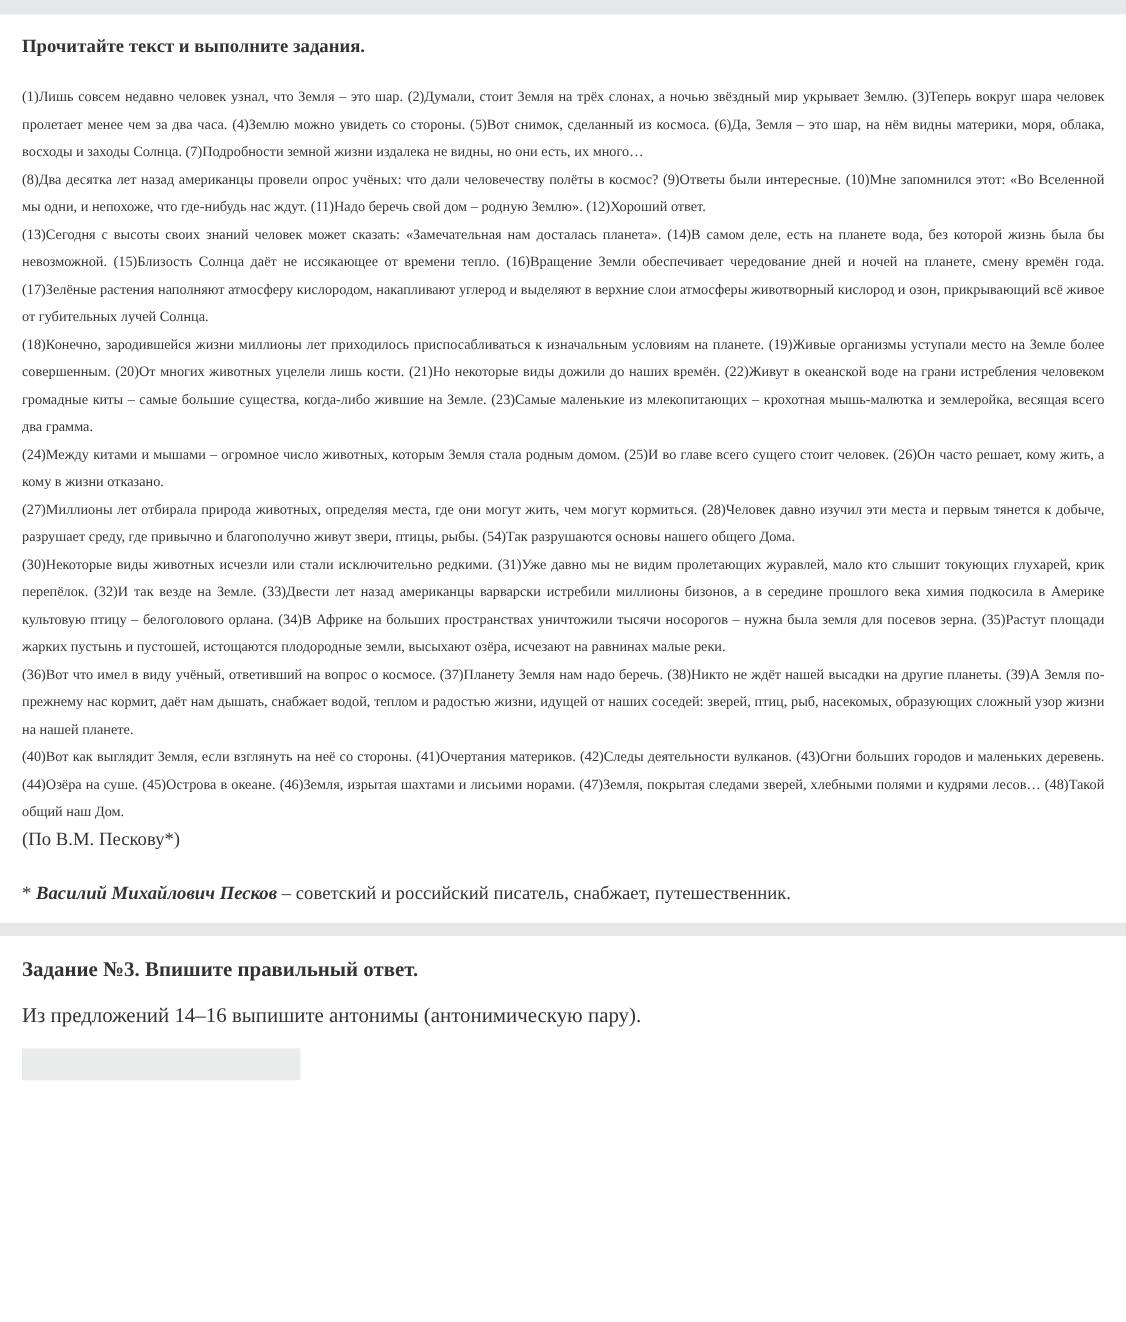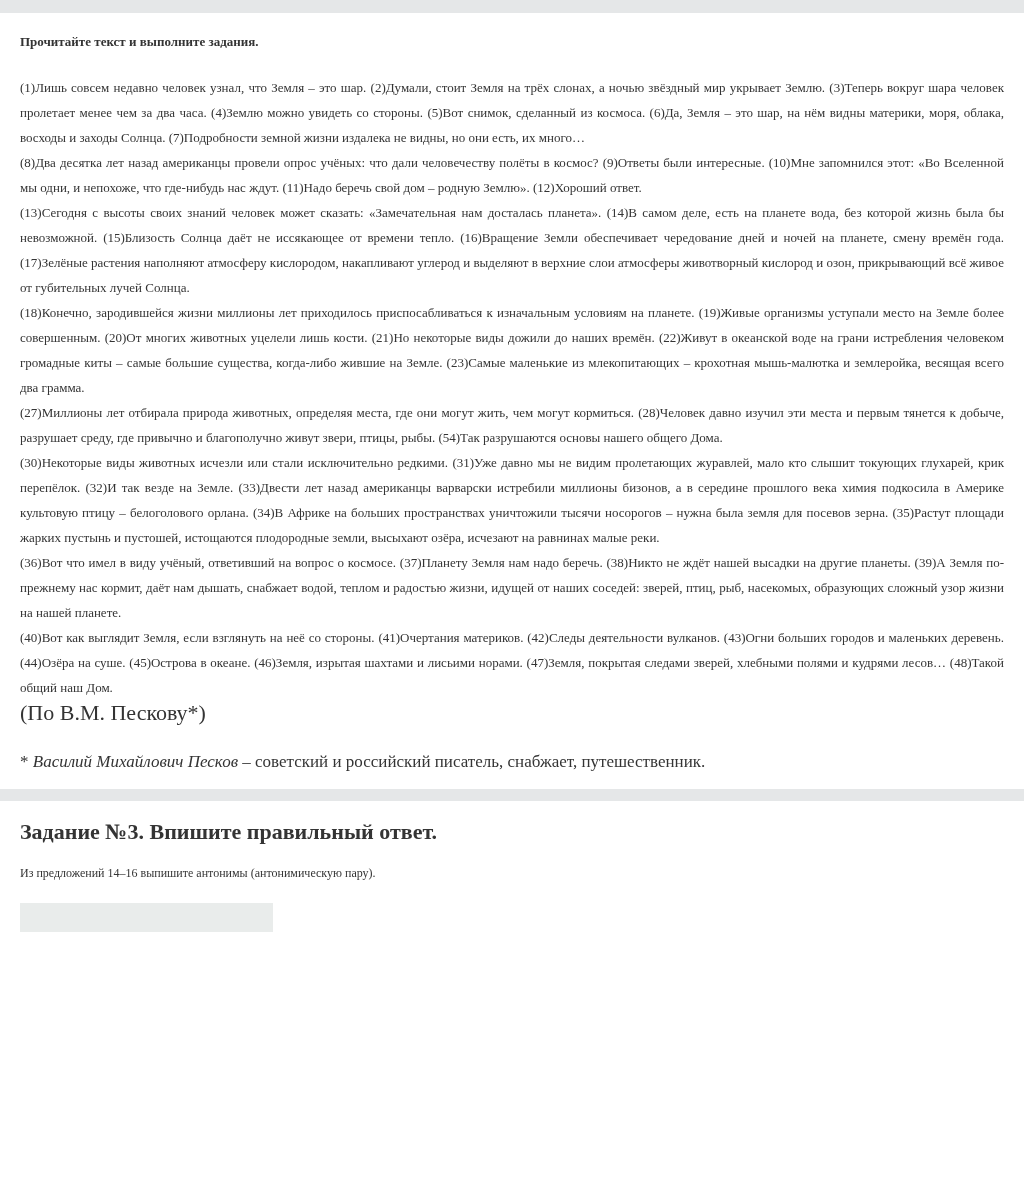--- a/index.html
+++ b/index.html
@@ -18,53 +18,53 @@
   .section-bar {
     height: 12px;
     background: #e5e7e8;
     margin-top: 15px;
   }
   .content {
     padding: 0 20px;
   }
   .instruction {
     font-weight: bold;
-    font-size: 13px;
+    font-size: 17px;
     line-height: 25px;
     margin: 16px 0 21px 0;
   }
   .body-p {
     font-size: 13px;
     line-height: 25px;
     text-align: justify;
     margin: 0;
   }
   .attribution {
-    font-size: 22px;
+    font-size: 17px;
     line-height: 25px;
     text-align: left;
     margin: 0;
   }
   .footnote {
     font-size: 17px;
     line-height: 25px;
     margin: 24px 0 0 0;
   }
   .footnote .author {
-    font-weight: normal;
+    font-weight: bold;
     font-style: italic;
   }
   .task-title {
     font-weight: bold;
-    font-size: 22px;
+    font-size: 19px;
     line-height: 25px;
     margin: 18px 0 0 0;
   }
   .task-prompt {
-    font-size: 12px;
+    font-size: 19px;
     line-height: 25px;
     margin: 17px 0 0 0;
   }
   .answer-input {
     display: block;
     margin-top: 17px;
     width: 253px;
     height: 29px;
     background: #e9eceb;
     border: none;
@@ -85,20 +85,21 @@
 <div class="top-bar"></div>
 
 <div class="content">
   <p class="instruction">Прочитайте текст и выполните задания.</p>
 
   <div>
     <p class="body-p">(1)Лишь совсем недавно человек узнал, что Земля – это шар. (2)Думали, стоит Земля на трёх слонах, а ночью звёздный мир укрывает Землю. (3)Теперь вокруг шара человек пролетает менее чем за два часа. (4)Землю можно увидеть со стороны. (5)Вот снимок, сделанный из космоса. (6)Да, Земля – это шар, на нём видны материки, моря, облака, восходы и заходы Солнца. (7)Подробности земной жизни издалека не видны, но они есть, их много…</p>
     <p class="body-p">(8)Два десятка лет назад американцы провели опрос учёных: что дали человечеству полёты в космос? (9)Ответы были интересные. (10)Мне запомнился этот: «Во Вселенной мы одни, и непохоже, что где-нибудь нас ждут. (11)Надо беречь свой дом – родную Землю». (12)Хороший ответ.</p>
     <p class="body-p">(13)Сегодня с высоты своих знаний человек может сказать: «Замечательная нам досталась планета». (14)В самом деле, есть на планете вода, без которой жизнь была бы невозможной. (15)Близость Солнца даёт не иссякающее от времени тепло. (16)Вращение Земли обеспечивает чередование дней и ночей на планете, смену времён года. (17)Зелёные растения наполняют атмосферу кислородом, накапливают углерод и выделяют в верхние слои атмосферы животворный кислород и озон, прикрывающий всё живое от губительных лучей Солнца.</p>
     <p class="body-p">(18)Конечно, зародившейся жизни миллионы лет приходилось приспосабливаться к изначальным условиям на планете. (19)Живые организмы уступали место на Земле более совершенным. (20)От многих животных уцелели лишь кости. (21)Но некоторые виды дожили до наших времён. (22)Живут в океанской воде на грани истребления человеком громадные киты – самые большие существа, когда-либо жившие на Земле. (23)Самые маленькие из млекопитающих – крохотная мышь-малютка и землеройка, весящая всего два грамма.</p>
+    <p class="body-p">(24)Между китами и мышами – огромное число животных, которым Земля стала родным домом. (25)И во главе всего сущего стоит человек. (26)Он часто решает, кому жить, а кому в жизни отказано.</p>
     <p class="body-p">(27)Миллионы лет отбирала природа животных, определяя места, где они могут жить, чем могут кормиться. (28)Человек давно изучил эти места и первым тянется к добыче, разрушает среду, где привычно и благополучно живут звери, птицы, рыбы. (54)Так разрушаются основы нашего общего Дома.</p>
     <p class="body-p">(30)Некоторые виды животных исчезли или стали исключительно редкими. (31)Уже давно мы не видим пролетающих журавлей, мало кто слышит токующих глухарей, крик перепёлок. (32)И так везде на Земле. (33)Двести лет назад американцы варварски истребили миллионы бизонов, а в середине прошлого века химия подкосила в Америке культовую птицу – белоголового орлана. (34)В Африке на больших пространствах уничтожили тысячи носорогов – нужна была земля для посевов зерна. (35)Растут площади жарких пустынь и пустошей, истощаются плодородные земли, высыхают озёра, исчезают на равнинах малые реки.</p>
     <p class="body-p">(36)Вот что имел в виду учёный, ответивший на вопрос о космосе. (37)Планету Земля нам надо беречь. (38)Никто не ждёт нашей высадки на другие планеты. (39)А Земля по-прежнему нас кормит, даёт нам дышать, снабжает водой, теплом и радостью жизни, идущей от наших соседей: зверей, птиц, рыб, насекомых, образующих сложный узор жизни на нашей планете.</p>
     <p class="body-p">(40)Вот как выглядит Земля, если взглянуть на неё со стороны. (41)Очертания материков. (42)Следы деятельности вулканов. (43)Огни больших городов и маленьких деревень. (44)Озёра на суше. (45)Острова в океане. (46)Земля, изрытая шахтами и лисьими норами. (47)Земля, покрытая следами зверей, хлебными полями и кудрями лесов… (48)Такой общий наш Дом.</p>
     <p class="attribution">(По В.М. Пескову*)</p>
   </div>
 
   <p class="footnote"><span>* </span><span class="author">Василий Михайлович Песков</span><span> – советский и российский писатель, снабжает, путешественник.</span></p>
 </div>
 

